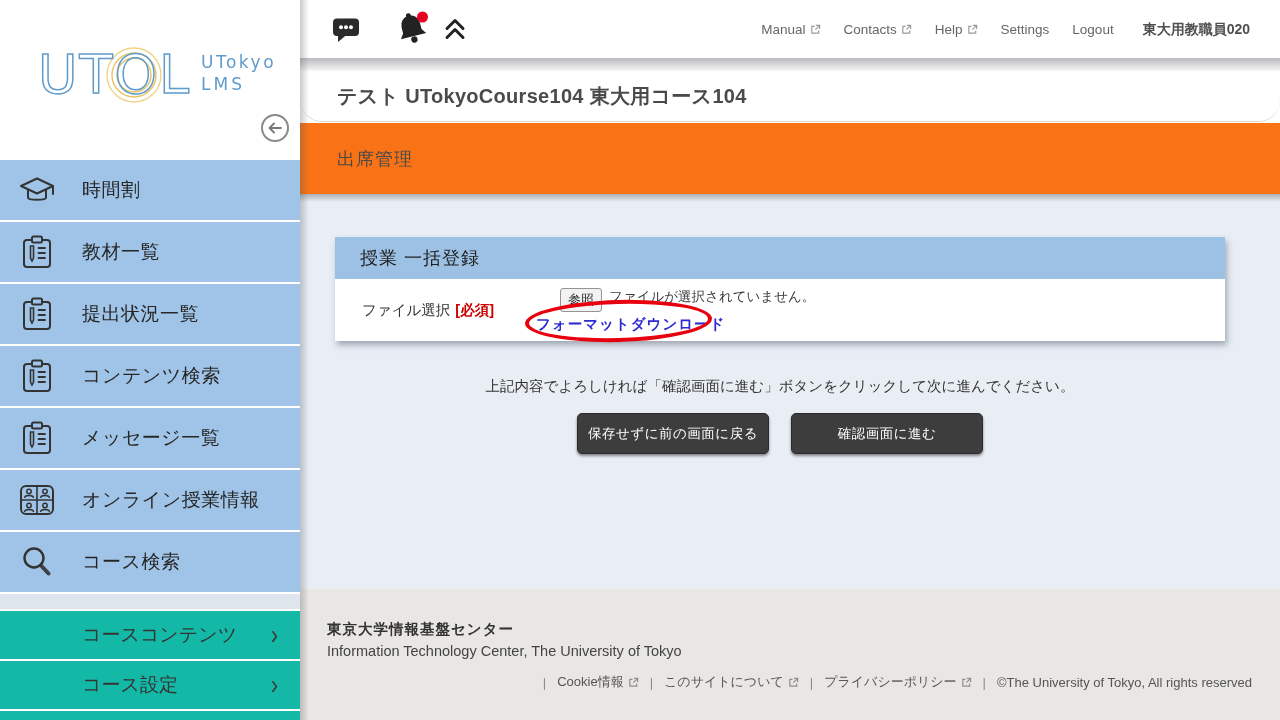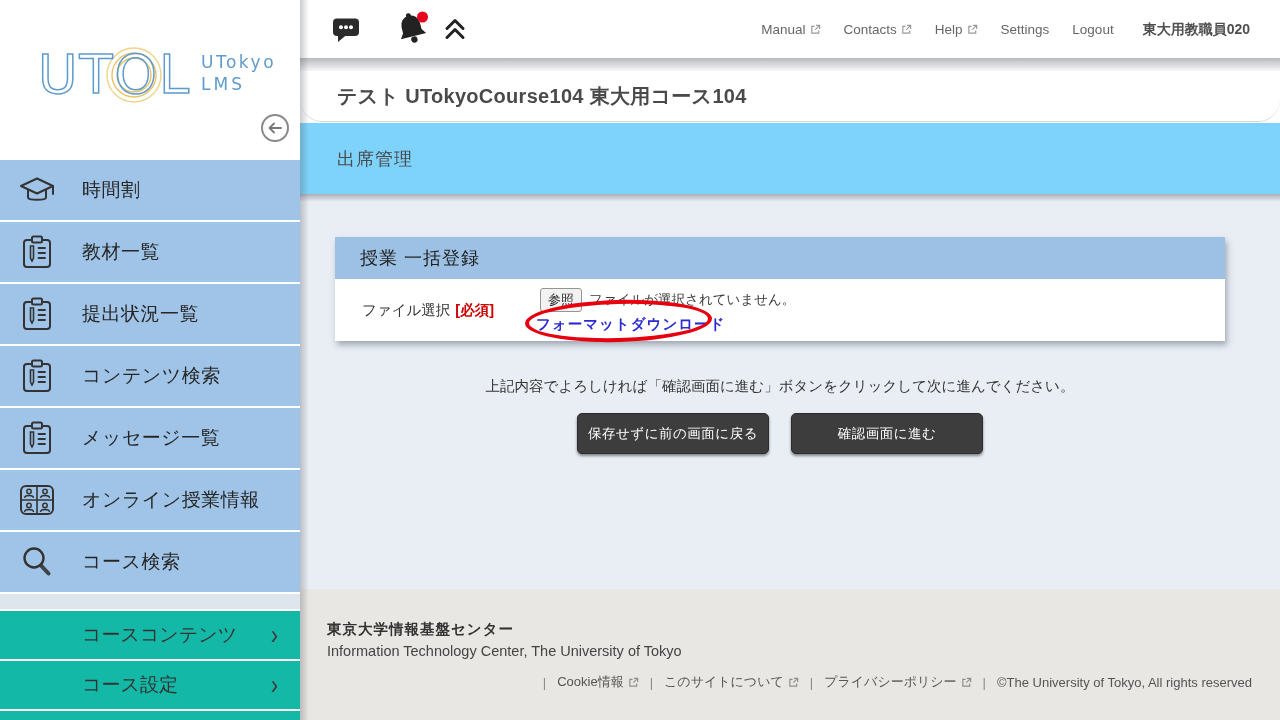--- a/index.html
+++ b/index.html
@@ -29,37 +29,37 @@
   .tb-icon { position:absolute; top:0; cursor:pointer; }
   #topnav { position:absolute; right:30px; top:0; height:59px; display:flex; align-items:center; gap:23px; }
   .nav-link { display:flex; align-items:center; gap:4px; font-size:13.5px; color:#666; cursor:pointer; white-space:nowrap; }
   #username { font-size:14px; font-weight:bold; color:#4f4f4f; white-space:nowrap; margin-left:6px; }
 
   #topbar-shadow { position:absolute; left:300px; top:58px; width:980px; height:13px;
     background:linear-gradient(#b9babd, #f7f7f8); }
   #course-title-block { position:absolute; left:300px; top:71px; width:980px; height:51px; background:#fff;
     display:flex; align-items:center; padding-left:37px; border-bottom:1px solid #d8d8d8;border-radius:22px; }
   #course-title { font-size:20px; font-weight:bold; color:#4a4a4a; letter-spacing:0.3px; }
-  #page-title-block { position:absolute; left:300px; top:123px; width:980px; height:71px; background:#7dd3fc;
+  #page-title-block { position:absolute; left:300px; top:123px; width:980px; height:71px; background:#f97316;
     display:flex; align-items:center; padding-left:37px; }
   #page-title { font-size:18px; color:#4a4a4a; letter-spacing:1px; }
 
   #content { position:absolute; left:300px; top:194px; width:980px; height:395px; background:#e9eef5; }
   #content::before { content:""; position:absolute; left:0; top:0; width:100%; height:8px;
     background:linear-gradient(rgba(120,125,132,0.55), rgba(120,125,132,0)); }
 
   #panel { position:absolute; left:35px; top:43px; width:890px; box-shadow:2px 4px 6px rgba(90,100,115,0.5); }
   #panel-header { height:42px; background:#9cc1e4; display:flex; align-items:center; padding-left:25px; }
   #panel-header .t { font-size:18px; color:#1f1f1f; letter-spacing:1px; }
   #panel-body { position:relative; height:62px; background:#fff; }
   #file-label-wrap { position:absolute; left:27px; top:0; height:62px; display:flex; align-items:center; gap:5px; }
   #file-label { font-size:14.5px; color:#333; }
   #file-required { font-size:14.5px; font-weight:bold; color:#cc0000; }
   #file-control { position:absolute; left:205px; top:9px; }
-  #file-row1 { display:flex; align-items:center; }
+  #file-row1 { display:flex; align-items:flex-start;margin-left:20px; }
   #browse-btn { font-size:13px; color:#222; background:#f2f2f2; border:1px solid #949494; border-radius:3px;
     padding:2px 7px; cursor:pointer; font-family:inherit; }
   #no-file-text { font-size:13.5px; color:#3c3c3c; margin-left:7px; }
   #format-link { display:inline-block; margin-top:3px; margin-left:-4px; font-size:14.5px; font-weight:bold;
     color:#2a2ad0; cursor:pointer; text-decoration:none; letter-spacing:1px; }
   #annotation-ellipse { position:absolute; left:225px; top:106px; width:187px; height:42px;
     border:4px solid #e7000e; border-radius:50%; transform:rotate(-1.5deg); z-index:60; pointer-events:none; }
 
   #instruction { position:absolute; left:35px; top:183px; width:890px; text-align:center;
     font-size:14.5px; color:#333; }

